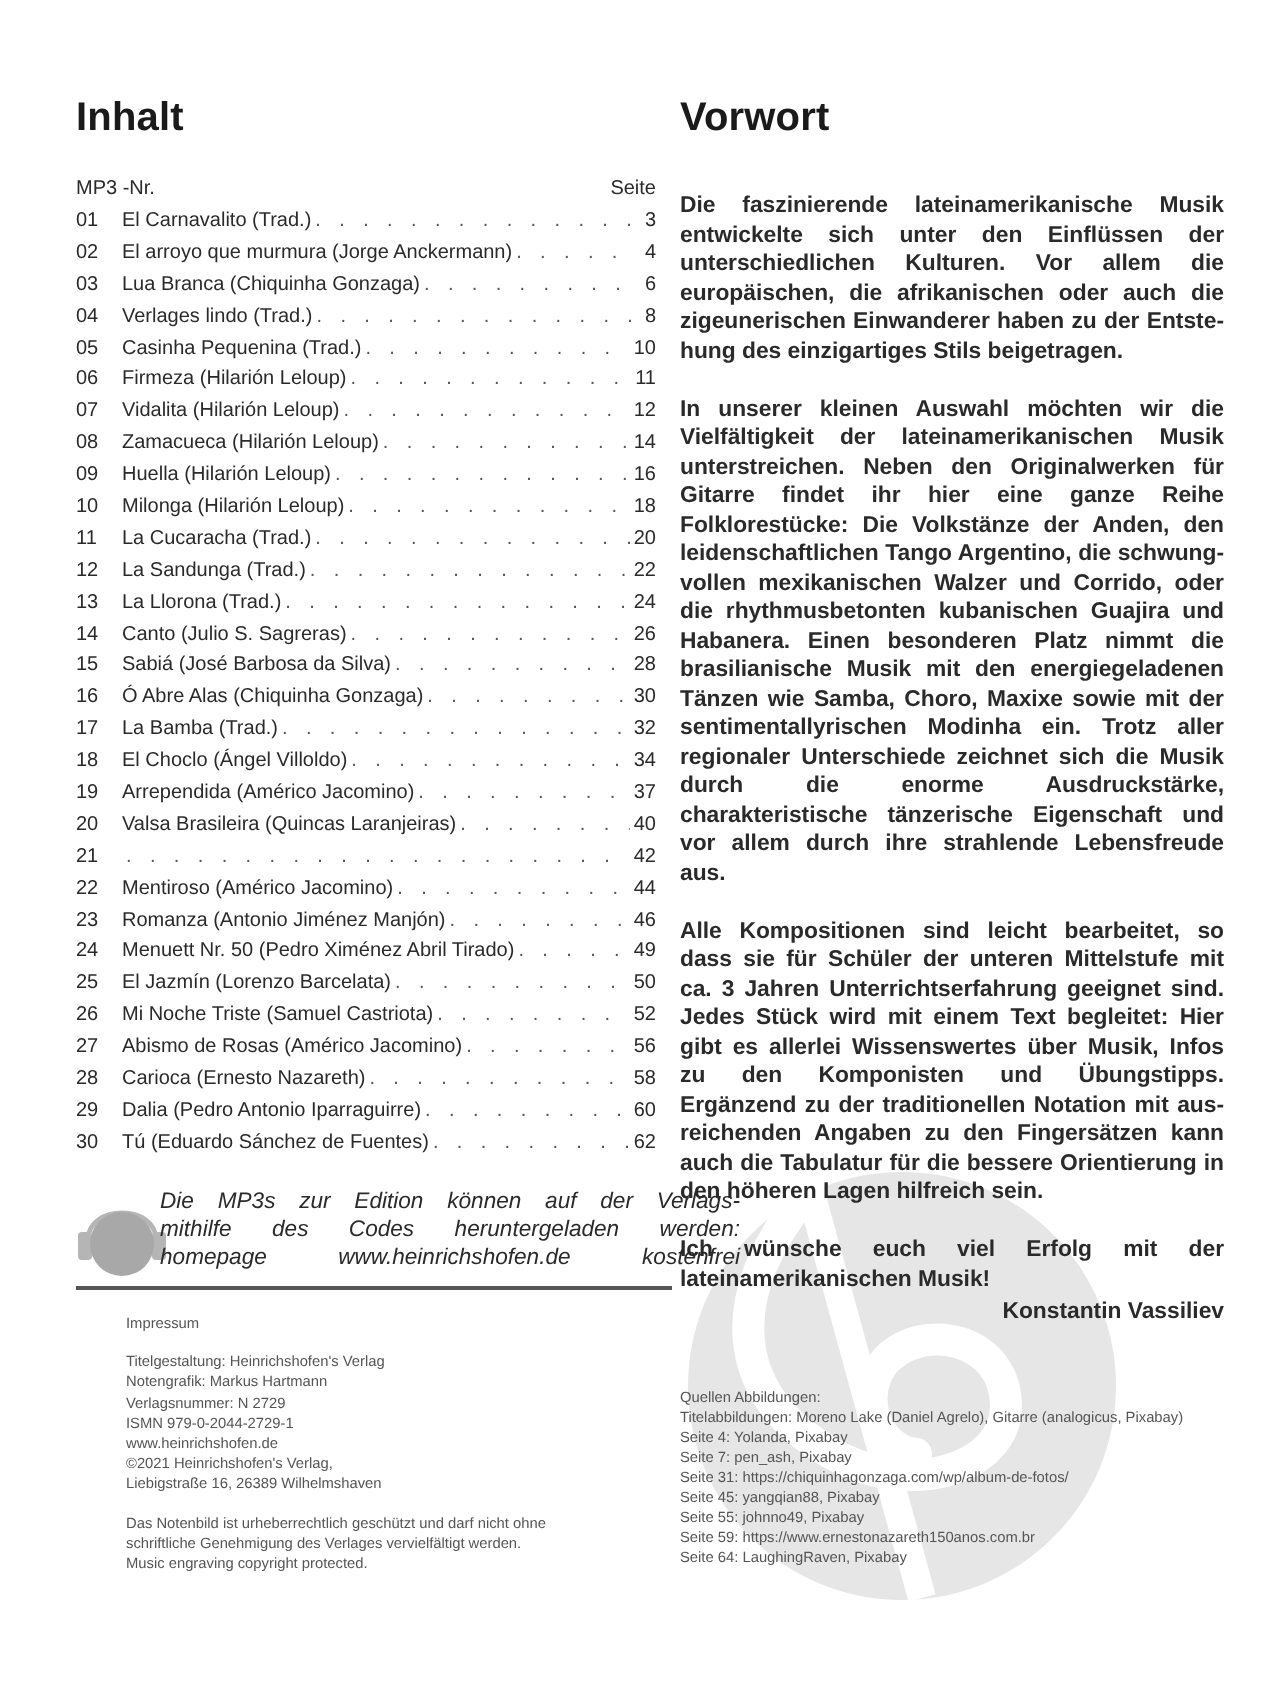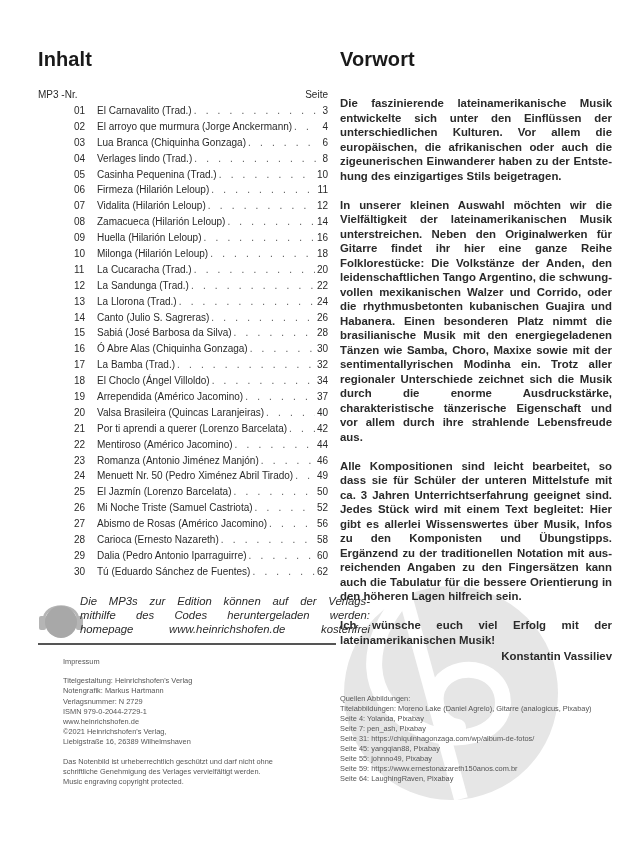--- a/index.html
+++ b/index.html
@@ -11,21 +11,21 @@
   .watermark { position: absolute; left: 343px; top: 585px; width: 216px; height: 216px; }
 
   
   .h1 { position: absolute; font-size: 20px; font-weight: bold; color: #1a1a1a; letter-spacing: 0.1px; }
   .h-inhalt { left: 38px; top: 48px; }
   .h-vorwort { left: 340px; top: 48px; }
 
   
   .toc { position: absolute; left: 38px; top: 87px; width: 290px; font-size: 10px; color: #2a2a2a; }
   .toc-head { display: flex; justify-content: space-between; height: 16px; line-height: 16px; }
-  .toc-row { display: flex; align-items: baseline; height: 15.9px; line-height: 15.9px; white-space: nowrap; margin-left: 36px; }
+  .toc-row { display: flex; align-items: baseline; height: 15.9px; line-height: 15.9px; white-space: nowrap; }
   .toc-num { width: 23px; flex: none; }
   .toc-title { flex: none; }
   .toc-dots { flex: 1 1 auto; overflow: hidden; margin: 0 2px; color: #555; letter-spacing: 3.2px; }
   .toc-dots::after { content: ". . . . . . . . . . . . . . . . . . . . . . . . . . . . . . . . . . . . . . . . . . . ."; }
   .toc-page { flex: none; text-align: right; min-width: 10px; }
 
   
   .mp3-notice { position: absolute; left: 38px; top: 594px; width: 292px; height: 48px; }
   .headphones { position: absolute; left: 0; top: 0; width: 46px; height: 44px; }
   .mp3-text { position: absolute; left: 42px; top: 0; width: 290px; font-style: italic; font-size: 11.3px; line-height: 14px; color: #2a2a2a; text-align: justify; text-align-last: justify; }
@@ -181,21 +181,20 @@
           <span class="toc-page">37</span>
         </div>
         <div class="toc-row">
           <span class="toc-num">20</span>
           <span class="toc-title">Valsa Brasileira (Quincas Laranjeiras)</span>
           <span class="toc-dots"></span>
           <span class="toc-page">40</span>
         </div>
         <div class="toc-row">
           <span class="toc-num">21</span>
-          <span class="toc-title">Por ti aprendi a querer (Lorenzo Barcelata)</span>
           <span class="toc-dots"></span>
           <span class="toc-page">42</span>
         </div>
         <div class="toc-row">
           <span class="toc-num">22</span>
           <span class="toc-title">Mentiroso (Américo Jacomino)</span>
           <span class="toc-dots"></span>
           <span class="toc-page">44</span>
         </div>
         <div class="toc-row">

